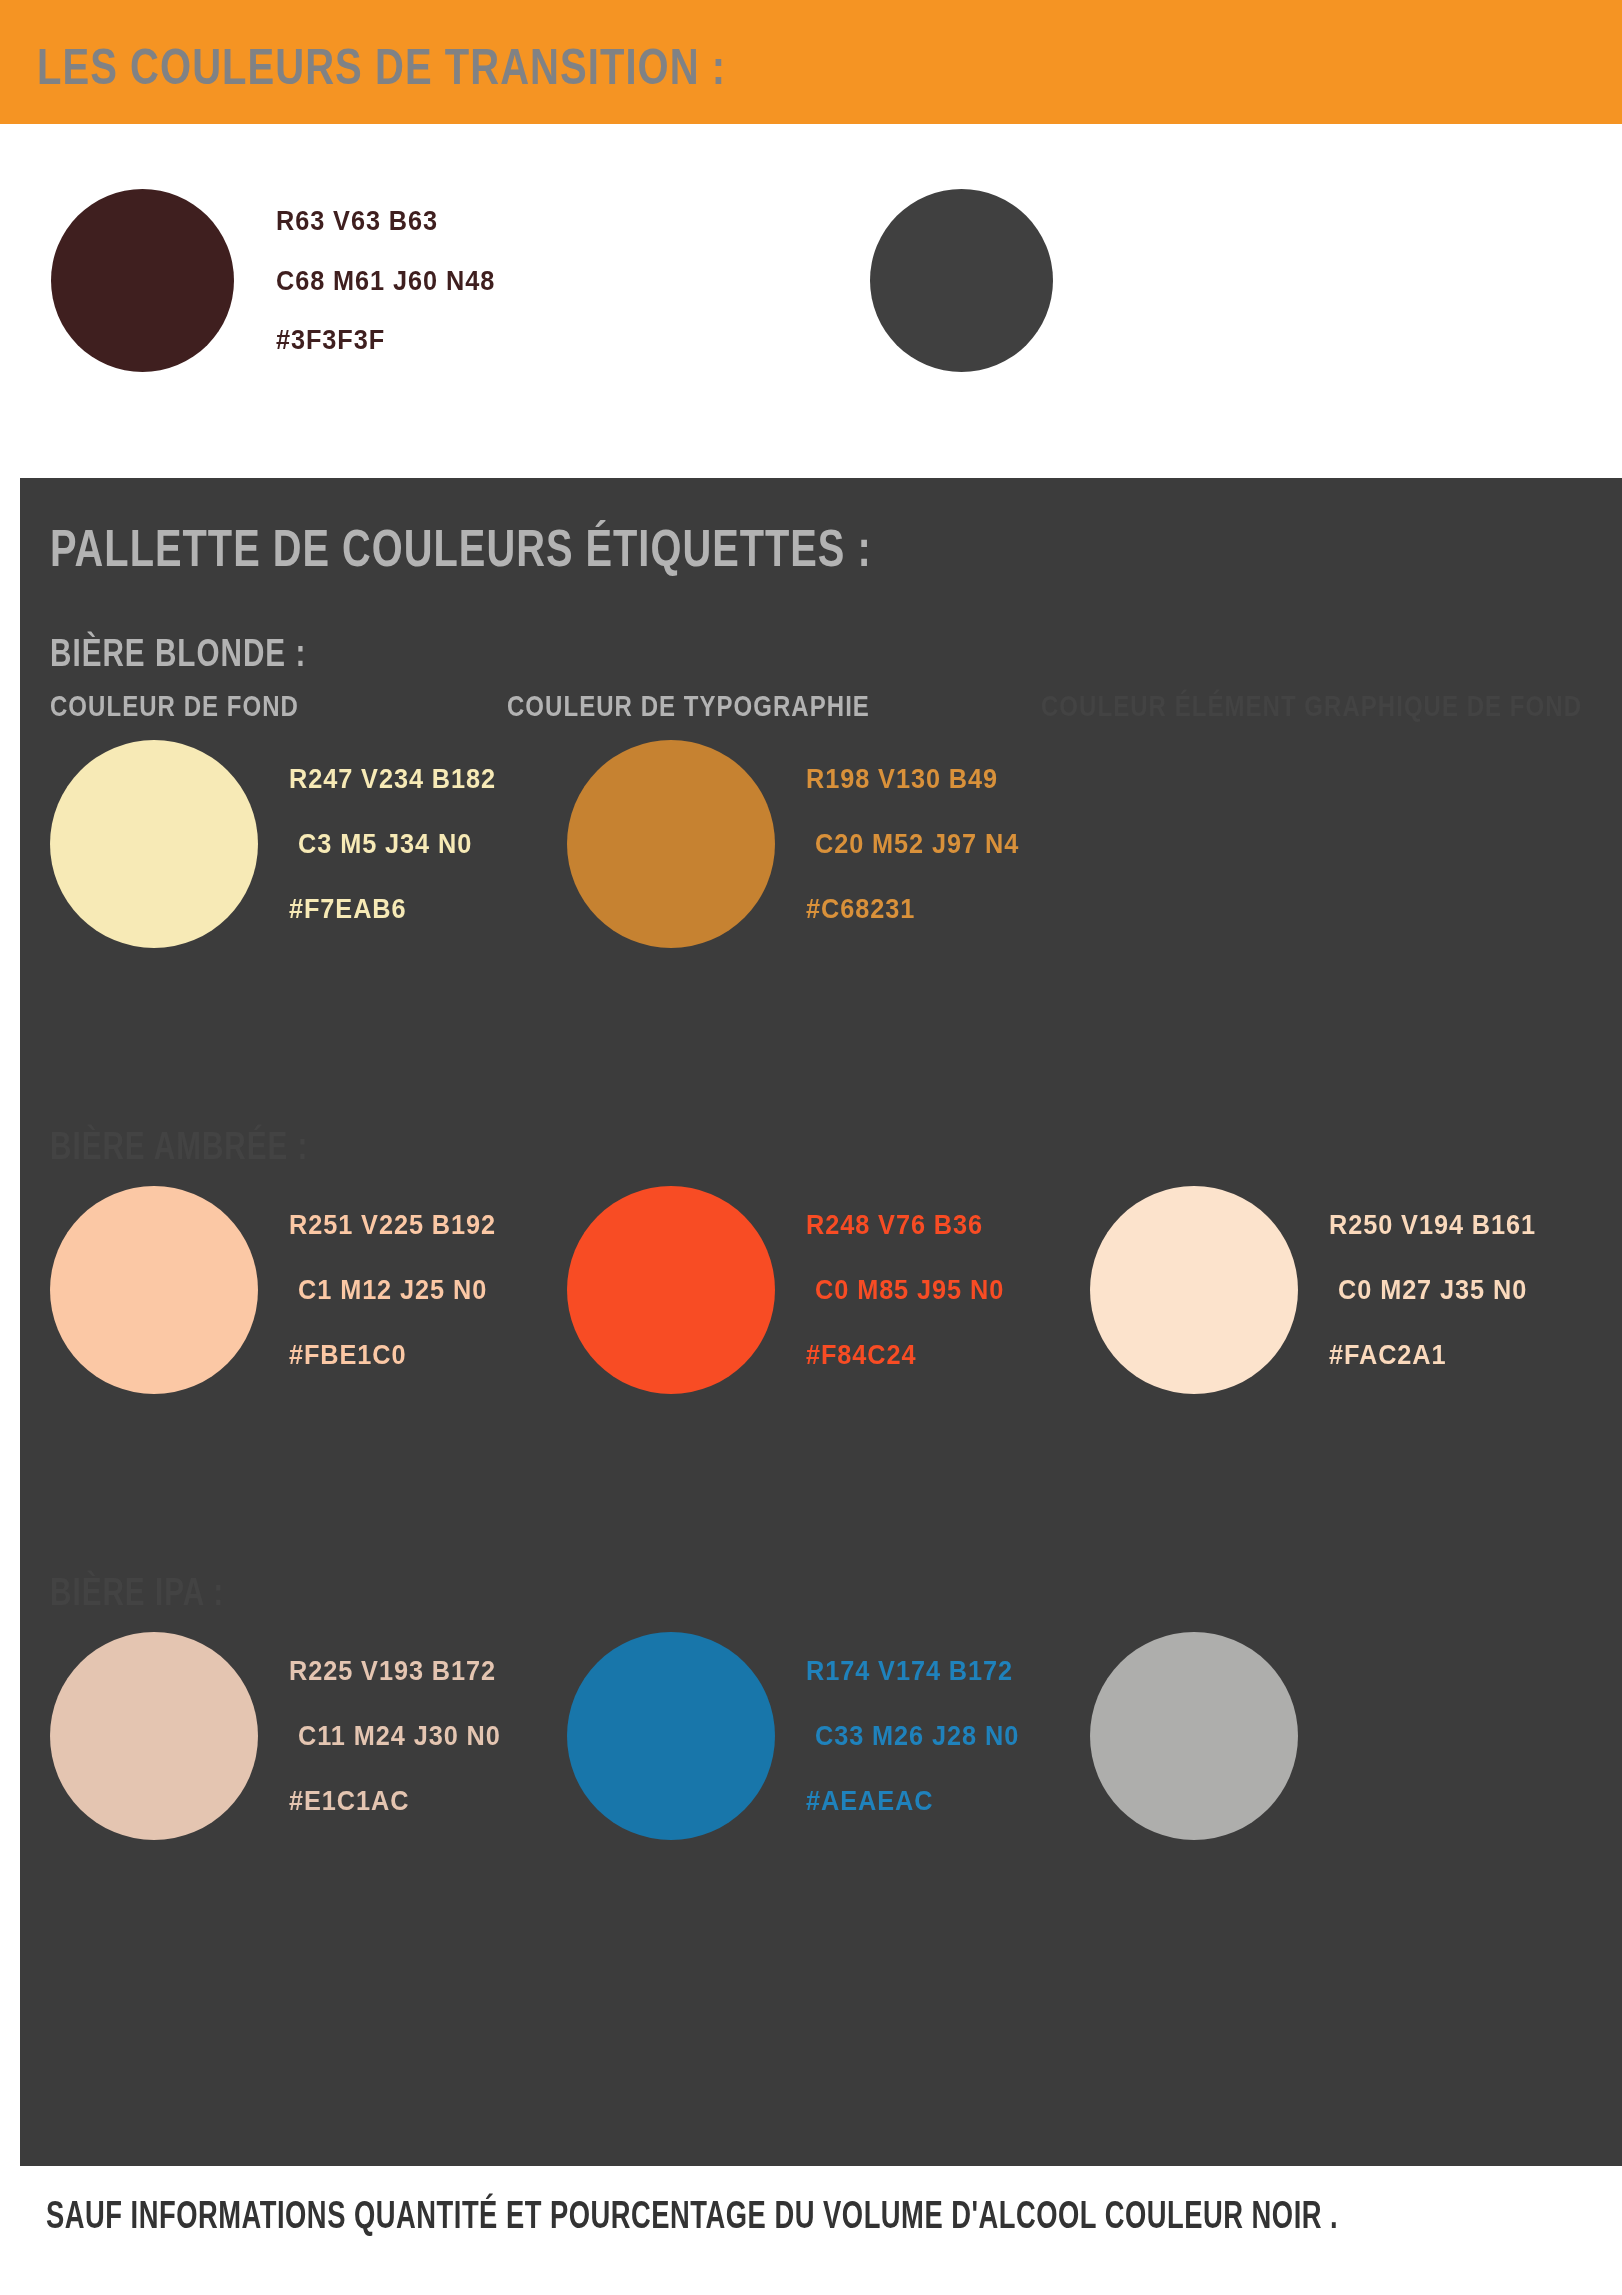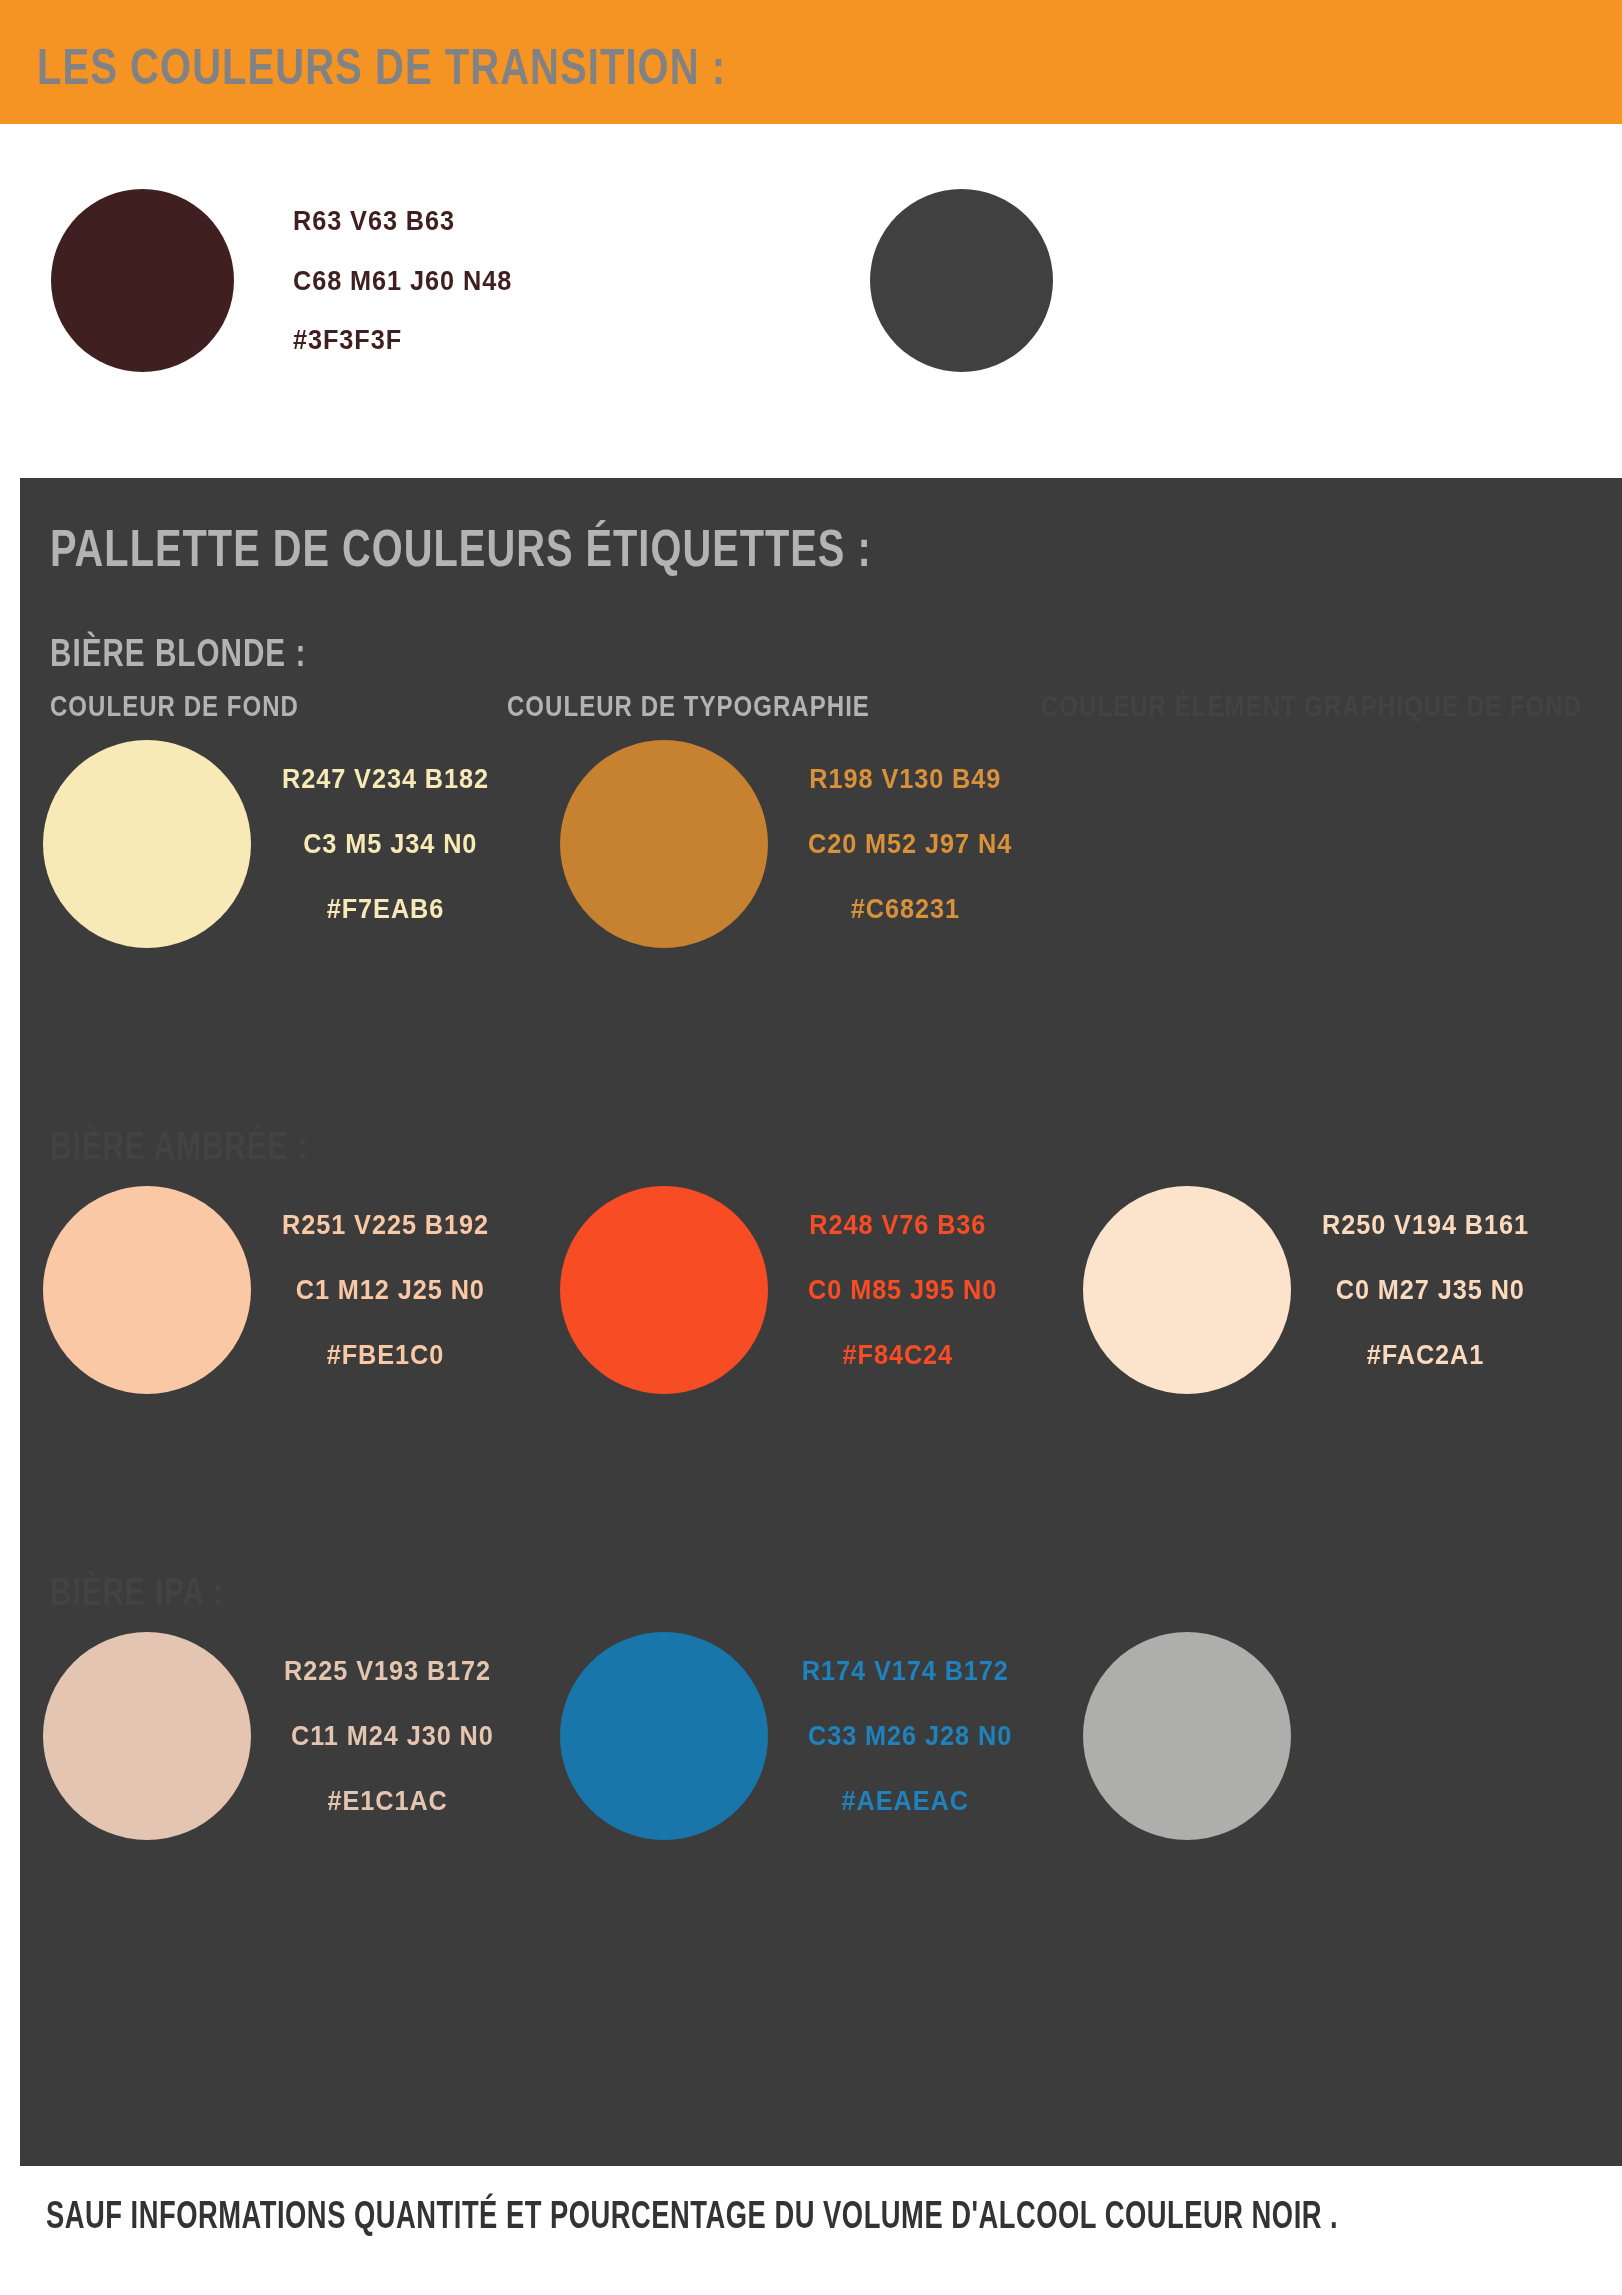--- a/index.html
+++ b/index.html
@@ -55,21 +55,21 @@
   .trans-item.item-0 { left: 51px;  top: 65px; }
   .trans-item.item-1 { left: 870px; top: 65px; }
 
   .trans-circle {
     width: 183px;
     height: 183px;
     border-radius: 50%;
     flex: 0 0 auto;
   }
   .trans-text {
-    margin-left: 59px;
+    margin-left: 42px;
     display: flex;
     flex-direction: column;
     gap: 27.5px;
   }
   .trans-text span {
     font-family: "Liberation Sans", sans-serif;
     font-size: 27.5px;
     font-weight: 700;
     letter-spacing: 1px;
     white-space: nowrap;
@@ -130,24 +130,23 @@
   }
   .col-label.visible { color: #B3B3B3; }
   .col-label.faint   { color: #434343; }
   .col-label.c0 { left: 30px; }
   .col-label.c1 { left: 487px; }
   .col-label.c2 { left: 1021px; }
 
   
   .swatch-grid {
     position: absolute;
-    left: 3px;
+    left: 10px;
     top: 262px;
     width: 1316px;
-    text-align: center;
   }
   .swatch-row {
     position: relative;
     height: 446px;
   }
   .swatch {
     position: absolute;
     display: flex;
     align-items: center;
     top: 0;

